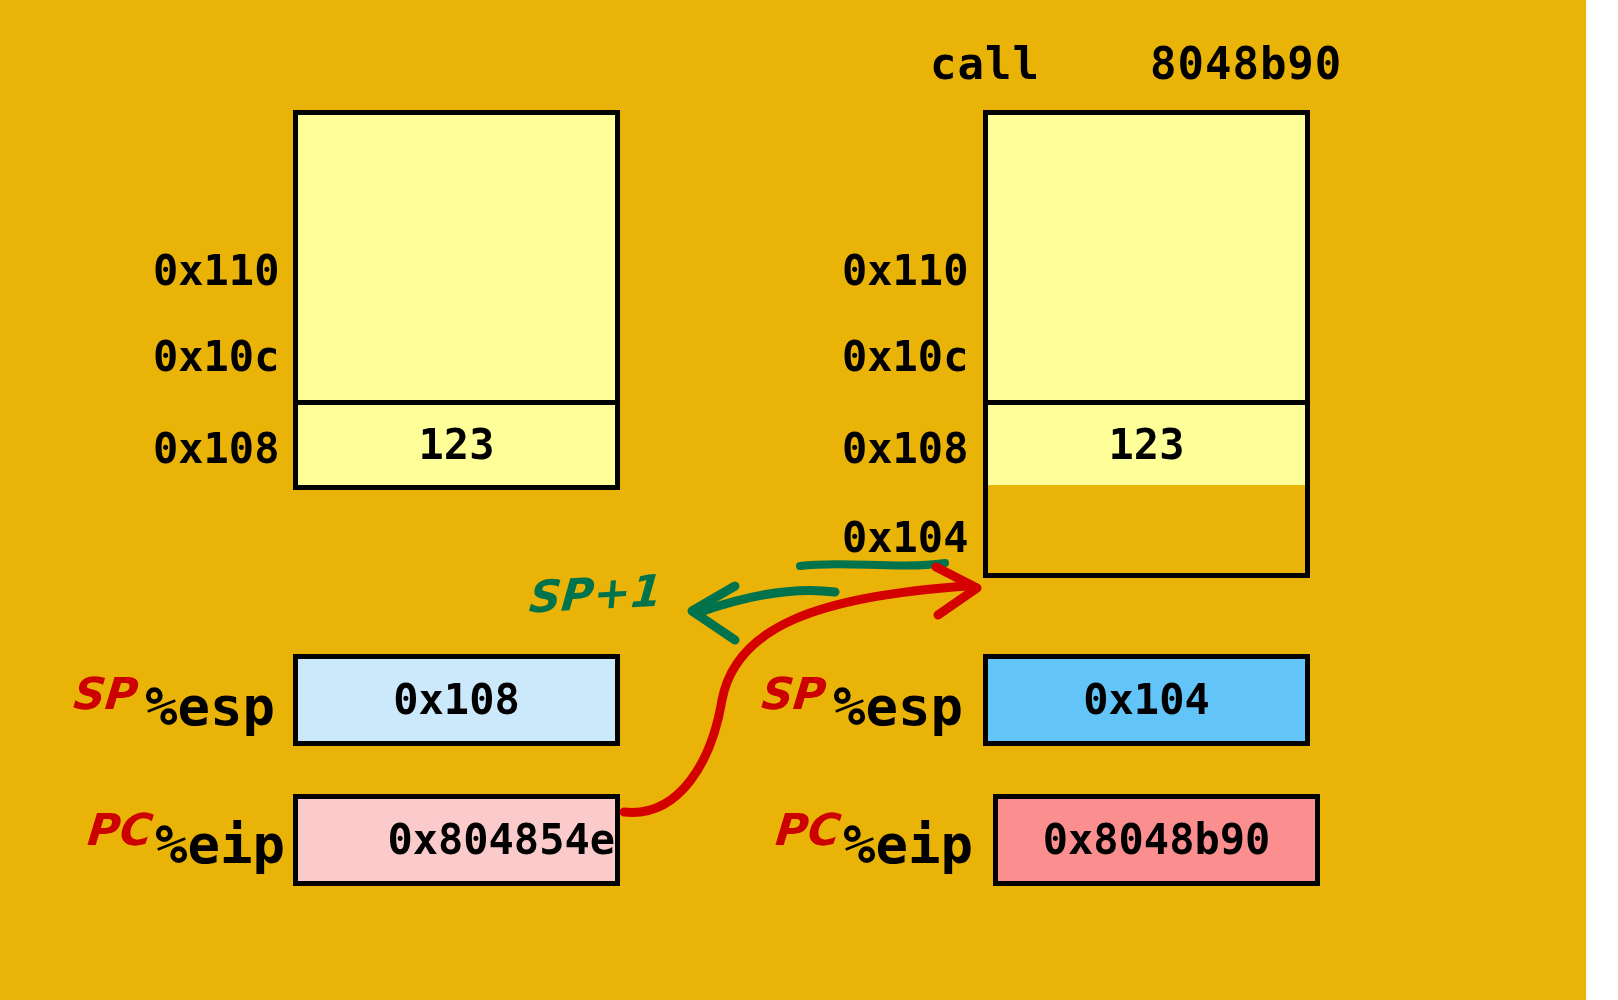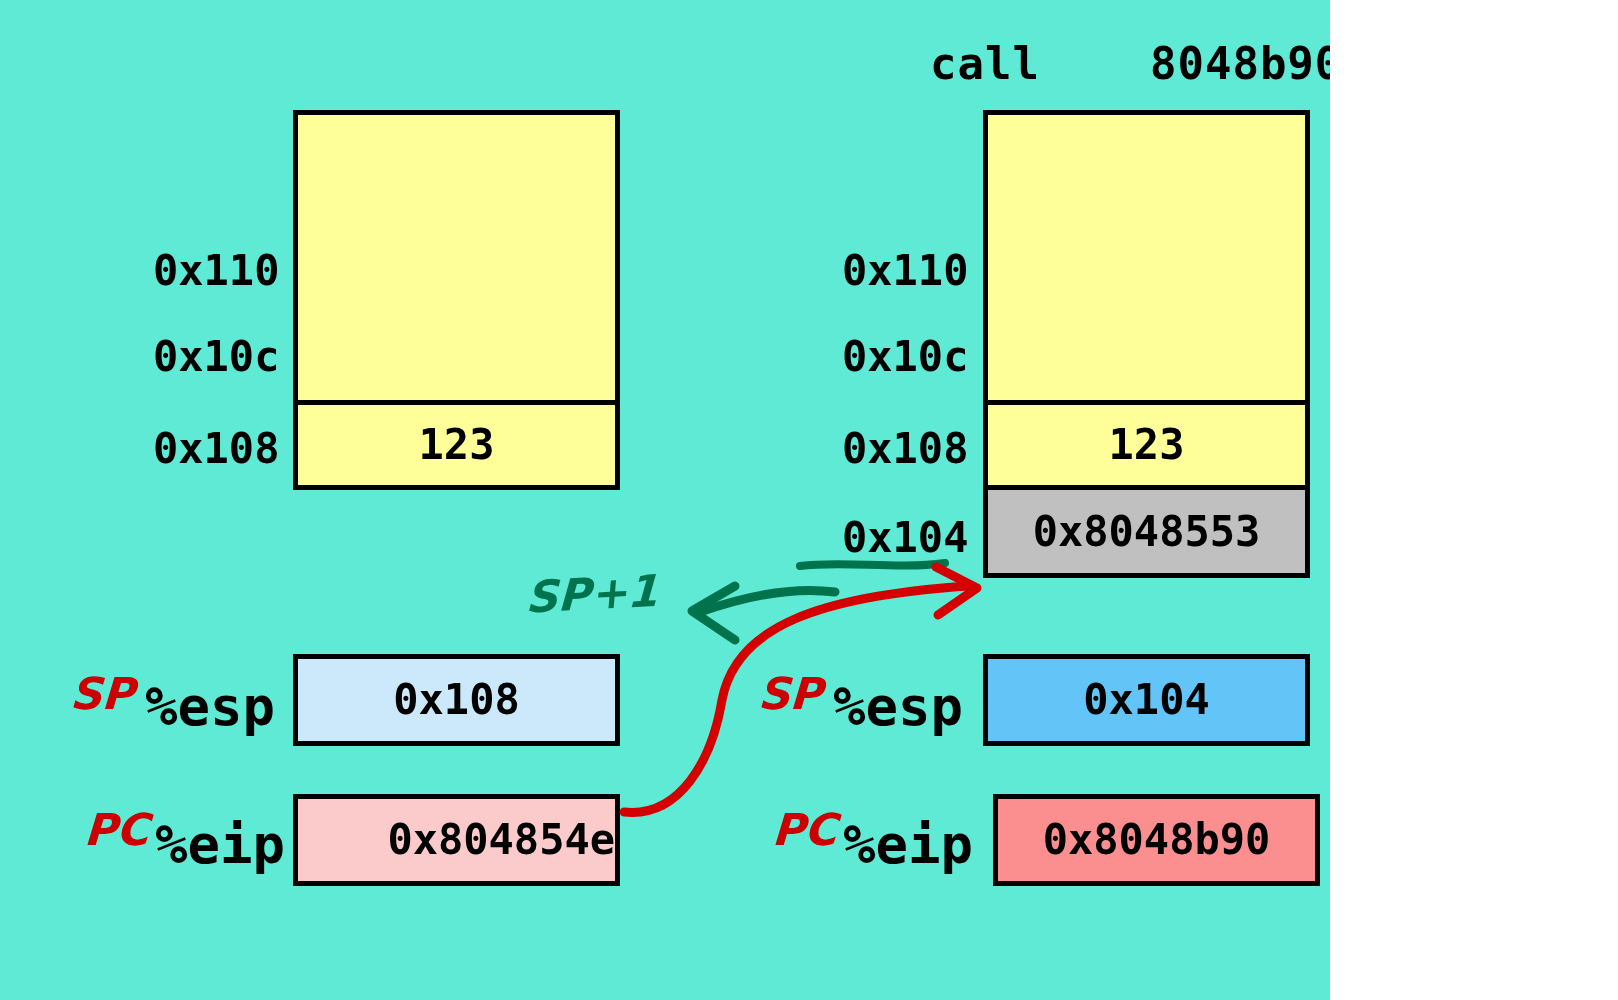--- a/index.html
+++ b/index.html
@@ -2,23 +2,23 @@
 <html><head>
 <meta charset="utf-8">
 <style>
   html, body {
     margin: 0;
     padding: 0;
     background: #ffffff;
   }
   #canvas {
     position: relative;
-    width: 1330px;
+    width: 1586px;
     height: 1000px;
-    background: #5eead4;
+    background: #eab308;
     overflow: hidden;
     font-family: "DejaVu Sans Mono", monospace;
   }
 
   
   .mono {
     font-family: "DejaVu Sans Mono", monospace;
     font-weight: bold;
     color: #000000;
     white-space: pre;
@@ -128,23 +128,20 @@
   <div class="lbl mono addr" style="left:802px; top:428px;">0x108</div>
   <div class="lbl mono addr" style="left:802px; top:517px;">0x104</div>
 
   <div class="stack" style="left:983px; top:110px; width:327px; height:468px;">
     <div class="cell" style="height:285px; background:#FFFF99;">
       <span class="mono cellval"></span>
     </div>
     <div class="cell cell-sep" style="height:85px; background:#FFFF99;">
       <span class="mono cellval">123</span>
     </div>
-    <div class="cell cell-sep" style="height:88px; background:#C0C0C0;">
-      <span class="mono cellval">0x8048553</span>
-    </div>
   </div>
 
   <div class="lbl hand hand-red" style="left:74px; top:672px;">SP</div>
   <div class="lbl mono regname" style="left:145px; top:680px;">%esp</div>
   <div class="regbox" style="left:293px; top:654px; width:327px; height:92px; background:#CCE8FB;">
     <span class="mono regval">0x108</span>
   </div>
 
   <div class="lbl hand hand-red" style="left:88px; top:808px;">PC</div>
   <div class="lbl mono regname" style="left:155px; top:818px;">%eip</div>

